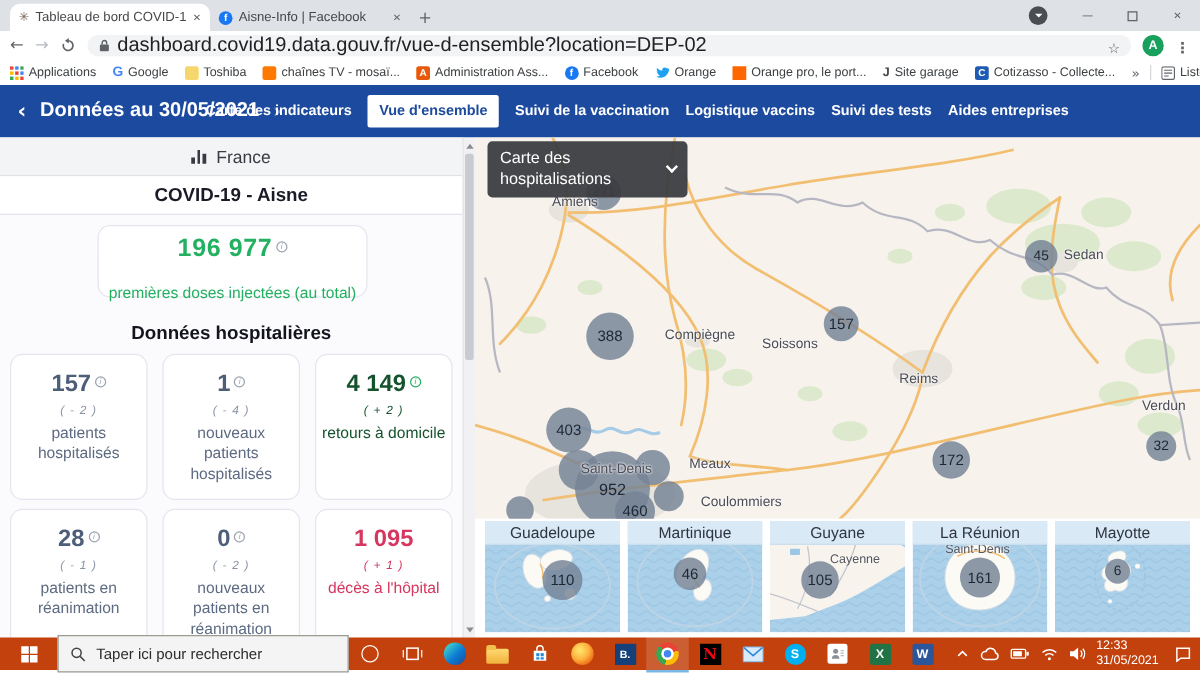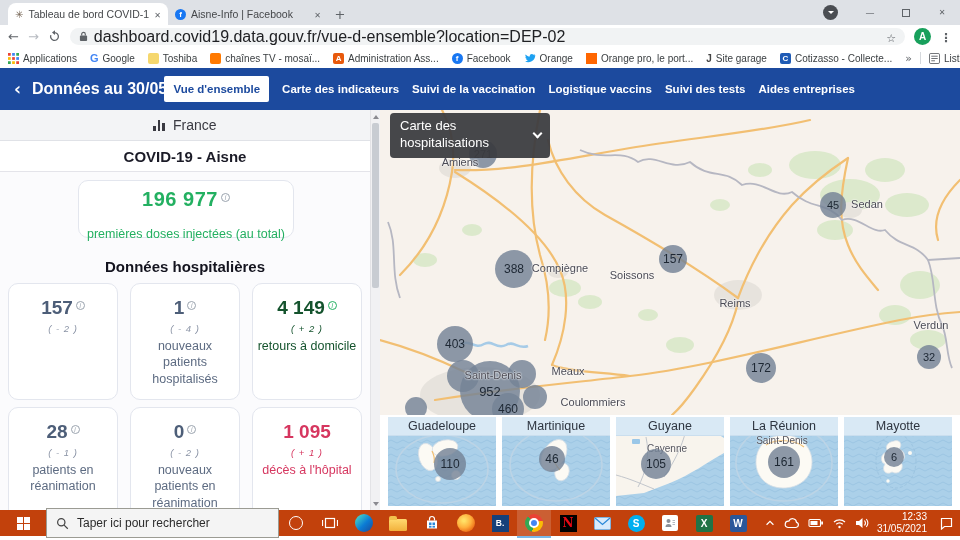--- a/index.html
+++ b/index.html
@@ -117,21 +117,21 @@
   .ffx{width:18px;height:18px;border-radius:50%;background:radial-gradient(circle at 38% 35%,#ffe066 8%,#ffb03d 45%,#e8590c 85%)}
   .bapp{width:17px;height:17px;background:#15407a;color:#fff;font-size:8.5px;font-weight:bold;display:flex;align-items:center;justify-content:center}
   .chrome-i{position:relative;width:18px;height:18px;border-radius:50%;background:conic-gradient(from -45deg,#ea4335 0 33%,#fbbc05 0 66%,#34a853 0 100%)}
   .chrome-i::after{content:"";position:absolute;inset:4px;background:#4285f4;border:2px solid #fff;border-radius:50%}
   .nflx{width:17px;height:17px;background:#000;color:#e50914;font-family:"DejaVu Serif",serif;font-weight:bold;font-size:12px;display:flex;align-items:center;justify-content:center}
   .skype{width:17px;height:17px;border-radius:50%;background:#00aff0;color:#fff;font-size:10px;font-weight:bold;display:flex;align-items:center;justify-content:center}
   .office{width:17px;height:17px;border-radius:2px;color:#fff;font-size:10px;font-weight:bold;display:flex;align-items:center;justify-content:center}
   .excel{background:#217346}.word{background:#2b579a}
   .people{width:16px;height:16px;background:#fff;border-radius:2px;display:flex;align-items:center;justify-content:center}
   .tray{margin-left:auto;display:flex;align-items:center;gap:8px;padding-right:6px;color:#fff}
-  .clock{font-size:10px;line-height:1.25;text-align:right}
+  .clock{font-size:10px;line-height:1.25;text-align:left}
 </style>
 </head>
 <body>
 
 <div class="screen">
 
   <div class="tabstrip">
     <div class="tab active">
       <span class="ico i-virus"></span>
       <span class="t-title">Tableau de bord COVID-19 Suivi</span>
@@ -240,22 +240,22 @@
     </span>
   </div>
 
   <div class="appheader">
     <div class="datenav">
       <span class="ico i-chevL"></span>
       <span class="title">Données au 30/05/2021</span>
       <span class="ico i-chevR"></span>
     </div>
     <div class="navtabs">
+      <span class="navtab">Carte des indicateurs</span>
       <span class="navtab active">Vue d'ensemble</span>
-      <span class="navtab">Carte des indicateurs</span>
       <span class="navtab">Suivi de la vaccination</span>
       <span class="navtab">Logistique vaccins</span>
       <span class="navtab">Suivi des tests</span>
       <span class="navtab">Aides entreprises</span>
     </div>
   </div>
 
   <div class="sidepanel">
     <div class="france-row">
       <span class="bars">
@@ -271,20 +271,21 @@
       <div><span class="vax-val">196 977</span><span class="info-i"></span></div>
       <div class="vax-lbl">premières doses injectées (au total)</div>
     </div>
 
     <div class="sec-title">Données hospitalières</div>
 
     <div class="cards">
       <div class="card c-slate">
         <div><span class="val">157</span><span class="info-i"></span></div>
         <span class="delta">( - 2 )</span>
+        <span class="lbl">patients hospitalisés</span>
       </div>
       <div class="card c-slate">
         <div><span class="val">1</span><span class="info-i"></span></div>
         <span class="delta">( - 4 )</span>
         <span class="lbl">nouveaux patients hospitalisés</span>
       </div>
       <div class="card c-green">
         <div><span class="val">4 149</span><span class="info-i" style="border-color:#23b061;color:#23b061"></span></div>
         <span class="delta">( + 2 )</span>
         <span class="lbl">retours à domicile</span>
@@ -367,21 +368,21 @@
       </g>
     </svg>
 
     <div class="bubble" style="left:103px;top:44px;width:28px;height:28px;font-size:11px">
         <span>271</span>
       </div>
     <div class="bubble" style="left:83px;top:266px;width:32px;height:32px"></div>
     <div class="bubble" style="left:142px;top:264px;width:28px;height:28px"></div>
     <div class="bubble" style="left:155px;top:287px;width:24px;height:24px"></div>
     <div class="bubble" style="left:36px;top:298px;width:22px;height:22px"></div>
-    <div class="bubble" style="left:134px;top:159px;width:38px;height:38px">
+    <div class="bubble" style="left:108px;top:159px;width:38px;height:38px">
         <span>388</span>
       </div>
     <div class="bubble" style="left:293px;top:149px;width:28px;height:28px">
         <span>157</span>
       </div>
     <div class="bubble small" style="left:453px;top:95px;width:26px;height:26px">
         <span>45</span>
       </div>
     <div class="bubble" style="left:75px;top:234px;width:36px;height:36px">
         <span>403</span>
@@ -475,21 +476,21 @@
           <rect width="108" height="89" fill="url(#wv3)" opacity=".7"></rect>
         <path d="M0,14 C22,7 45,15 70,11 C86,9 99,15 108,21 L108,36 C92,45 74,58 54,66 L28,76 L0,79 Z" fill="#f8f4ed"></path>
         <g fill="none" stroke="#c2c6cc" stroke-width="1">
           <path d="M70,13 C66,30 58,45 48,60"></path>
           <path d="M30,20 C34,38 30,55 22,70"></path>
           <path d="M0,58 C15,62 28,68 38,72"></path>
         </g>
         <rect x="16" y="22" width="8" height="5" rx="1" fill="#9ac7e8"></rect>
       </svg>
       <div class="om-head">Guyane</div>
-      <span class="om-city" style="left:51px;top:31px">Cayenne</span>
+      <span class="om-city" style="left:68px;top:31px">Cayenne</span>
       <div class="bubble" style="left:40px;top:47px;width:30px;height:30px">
           <span>105</span>
         </div>
     </div>
 
     <div class="om">
       <svg width="108" height="89" viewBox="0 0 108 89">
         <defs>
             <pattern id="wv4" width="12" height="7" patternUnits="userSpaceOnUse">
               <path d="M0,3.5 Q3,0.5 6,3.5 T12,3.5" fill="none" stroke="#8fbcdd" stroke-width="0.8"></path>

